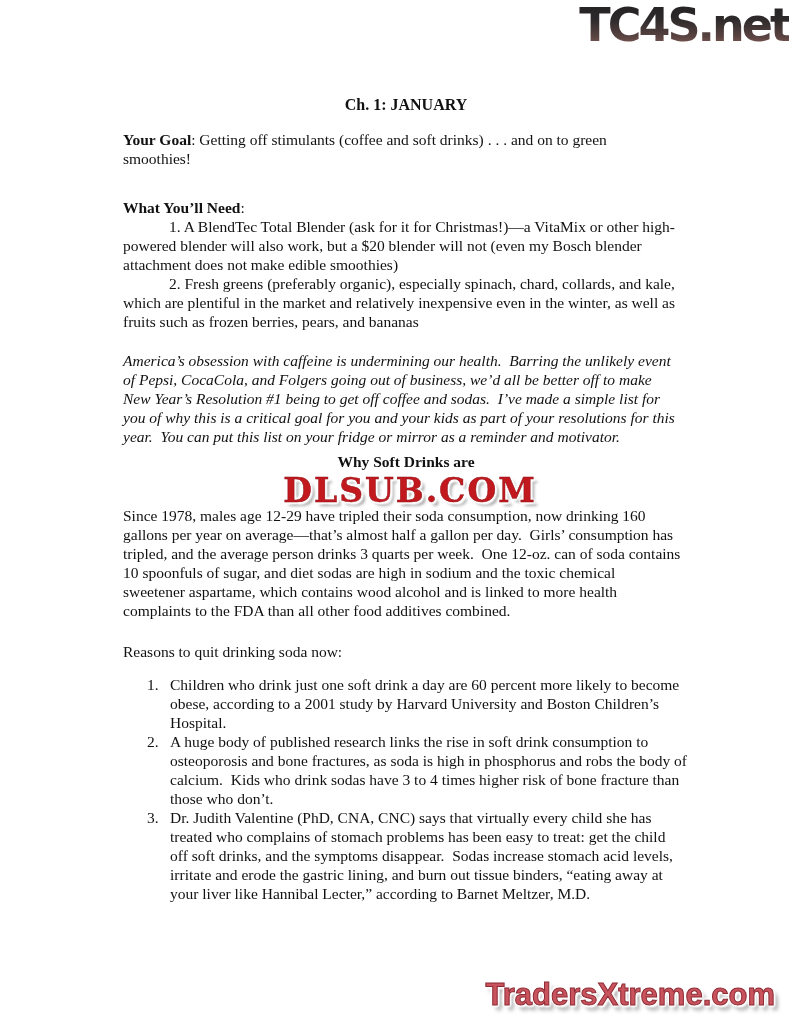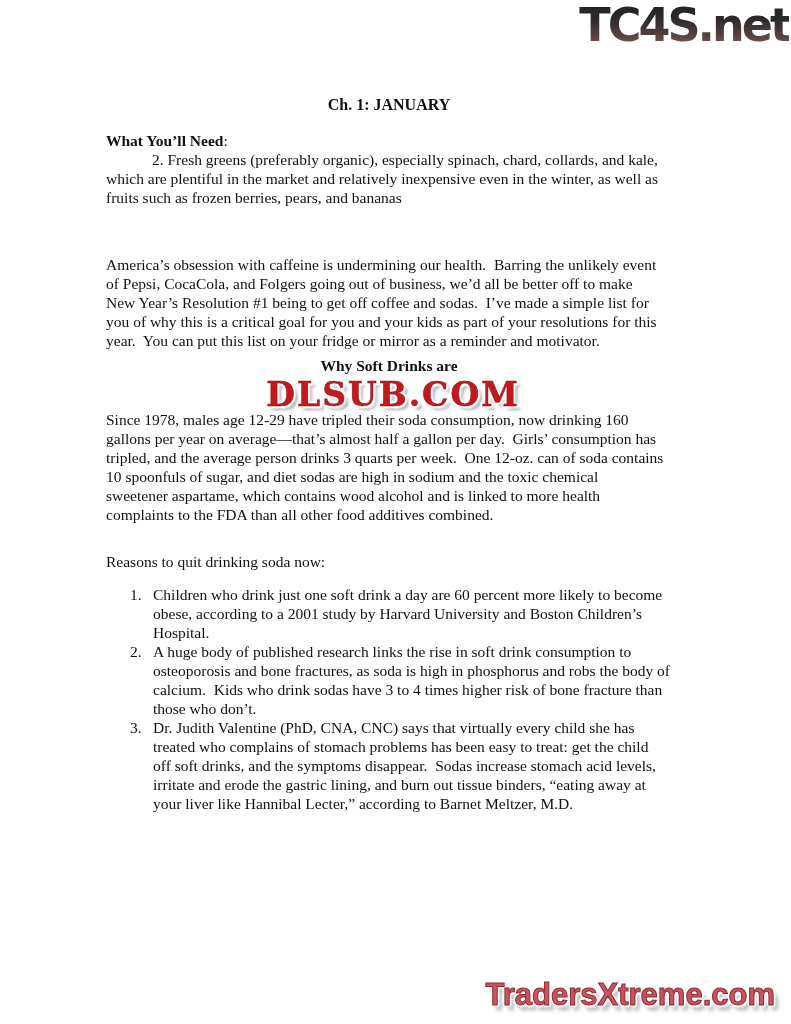--- a/index.html
+++ b/index.html
@@ -34,34 +34,34 @@
     -webkit-text-stroke:1px #8c2a33;
     text-shadow:
       0 0 2px #ffffff, 0 0 2px #ffffff,
       2px 0 2px #ffffff,-2px 0 2px #ffffff,
       0 2px 2px #ffffff,0 -2px 2px #ffffff,
       2px 2px 2px #ffffff,-2px -2px 2px #ffffff,
       4px 5px 4px #9b9b9b;
   }
   
   .content{
-    position:absolute;left:106px;top:95px;width:566px;
+    position:absolute;left:123px;top:95px;width:566px;
     font-size:15.5px;line-height:19px;
   }
   .pre{white-space:pre;}
   .title{
     margin:0 0 16px 0;
     font-size:16px;font-weight:bold;
     text-align:center;
   }
   p{margin:0;}
   .goal{margin:0;}
-  .need-head{margin-top:17px;}
+  .need-head{margin-top:30px;}
   .tab-item{white-space:pre;text-indent:46px;}
-  .intro{margin-top:48px;}
+  .intro{margin-top:20px;font-style:italic;}
   .why-row{
     margin-top:6px;height:41px;
     display:flex;align-items:center;flex-direction:column;
   }
   .why-label{font-weight:bold;}
   .dlsub{
     margin-left:8px;
     font-family:"DejaVu Serif", serif;
     font-weight:bold;
     font-size:33px;
@@ -71,40 +71,45 @@
     -webkit-text-stroke:0.5px #8e0f14;
     text-shadow:
       0 0 2px #ffffff,0 0 2px #ffffff,
       2px 0 2px #ffffff,-2px 0 2px #ffffff,
       0 2px 2px #ffffff,0 -2px 2px #ffffff,
       2px 2px 2px #ffffff,-2px -2px 2px #ffffff,
       4px 4px 3px #a8a8a8;
     text-align: center;
   }
   .since{margin-top:13px;}
-  .reasons-intro{margin-top:28px;}
+  .reasons-intro{margin-top:22px;}
   .rlist{margin-top:14px;}
   .ritem{position:relative;padding-left:47px;white-space:pre;}
   .rnum{position:absolute;left:24px;top:0;}
   b{font-weight:bold;}
 </style>
 </head>
 <body>
 
 <div class="page">
 
   <div class="logo-tc4s">TC4S.net</div>
 
   <div class="content">
 
     <div class="title">Ch. 1: JANUARY</div>
 
+    <p class="goal"><b>Your Goal</b><span class="pre">: Getting off stimulants (coffee and soft drinks) . . . and on to green
+smoothies!</span></p>
 
     <p class="need-head"><b>What You’ll Need</b><span>:</span></p>
 
+    <div class="tab-item">1. A BlendTec Total Blender (ask for it for Christmas!)—a VitaMix or other high-
+powered blender will also work, but a $20 blender will not (even my Bosch blender
+attachment does not make edible smoothies)</div>
     <div class="tab-item">2. Fresh greens (preferably organic), especially spinach, chard, collards, and kale,
 which are plentiful in the market and relatively inexpensive even in the winter, as well as
 fruits such as frozen berries, pears, and bananas</div>
 
     <p class="intro pre">America’s obsession with caffeine is undermining our health.  Barring the unlikely event
 of Pepsi, CocaCola, and Folgers going out of business, we’d all be better off to make
 New Year’s Resolution #1 being to get off coffee and sodas.  I’ve made a simple list for
 you of why this is a critical goal for you and your kids as part of your resolutions for this
 year.  You can put this list on your fridge or mirror as a reminder and motivator.</p>
 

